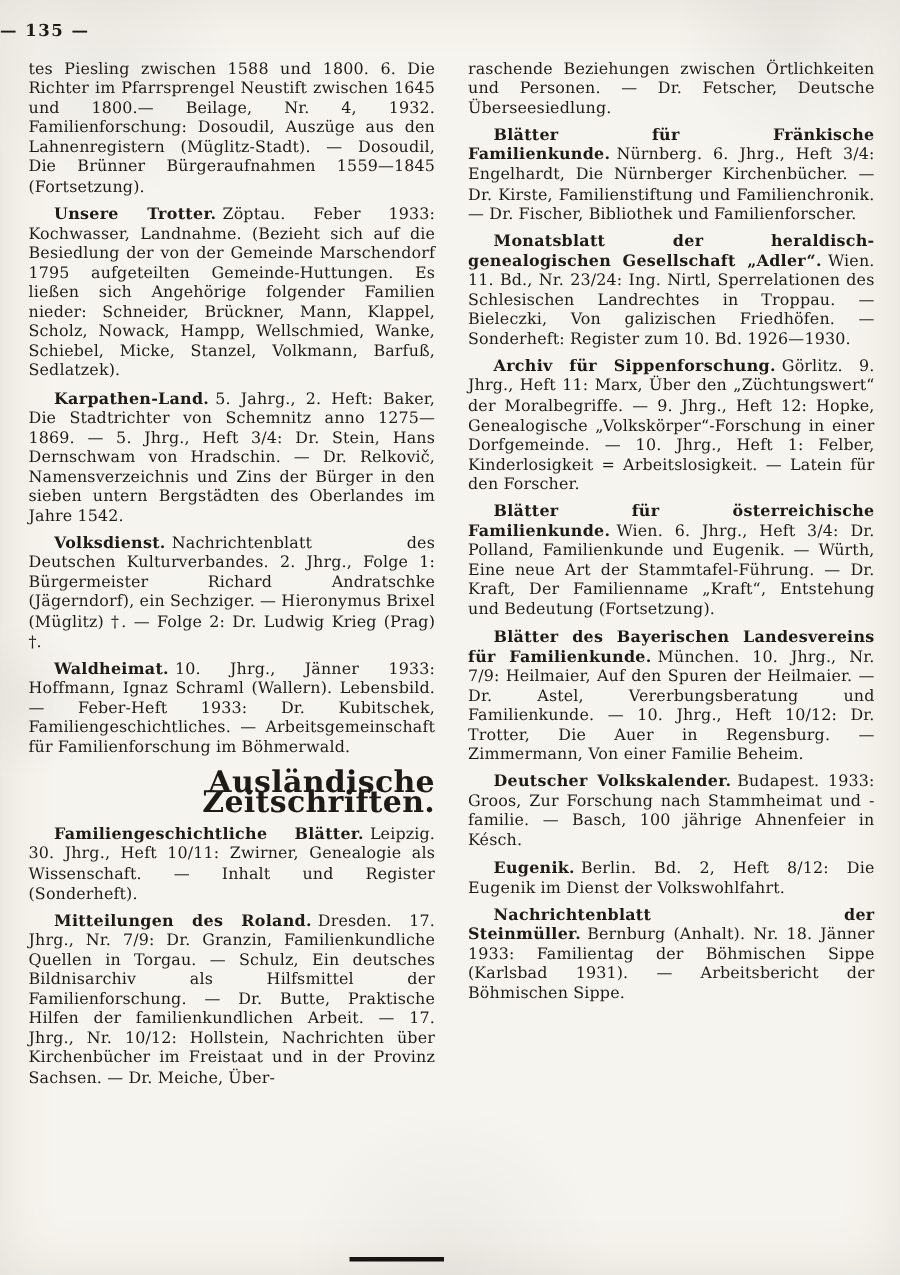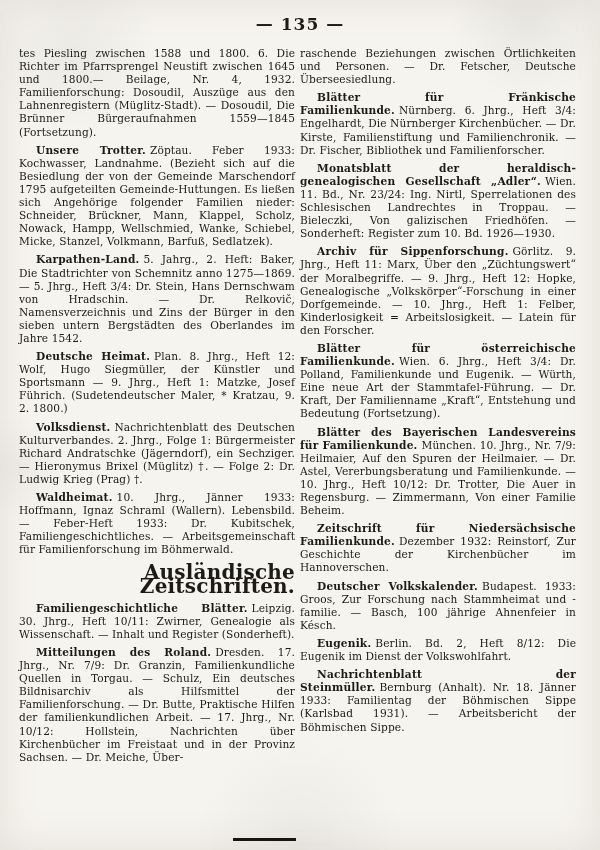--- a/index.html
+++ b/index.html
@@ -15,30 +15,30 @@
     color: #1d1a17;
     background:
       radial-gradient(circle at 12% 6%, rgba(0,0,0,0.045), rgba(0,0,0,0) 9%),
       radial-gradient(circle at 88% 3%, rgba(0,0,0,0.05), rgba(0,0,0,0) 8%),
       radial-gradient(circle at 50% 99%, rgba(0,0,0,0.04), rgba(0,0,0,0) 12%),
       radial-gradient(circle at 3% 55%, rgba(0,0,0,0.035), rgba(0,0,0,0) 7%),
       #f6f4ee;
     box-shadow: inset 0 0 40px rgba(90,80,65,0.12);
   }
   .pagenum {
-    text-align: center;
+    text-align: left;
     font-weight: bold;
-    font-size: 17px;
+    font-size: 11px;
     padding-top: 14px;
     margin-bottom: 13px;
     letter-spacing: 1px;
   }
   .columns {
     display: flex;
-    gap: 5px;
+    gap: 22px;
     padding: 0 17px 0 19px;
   }
   .col {
     width: 276px;
     text-align: justify;
     font-size: 10.6px;
     line-height: 13.1px;
     letter-spacing: 0.1px;
   }
   .col p {
@@ -74,38 +74,36 @@
 
 <div class="page">
   <div class="pagenum">— 135 —</div>
 
   <div class="columns">
 
     <div class="col">
       <p class="cont"><span>tes Piesling zwischen 1588 und 1800. 6. Die Richter im Pfarrsprengel Neustift zwischen 1645 und 1800.— Beilage, Nr. 4, 1932. Familienforschung: Dosoudil, Auszüge aus den Lahnenregistern (Müglitz-Stadt). — Dosoudil, Die Brünner Bürgeraufnahmen 1559—1845 (Fortsetzung).</span></p>
       <p><b class="jt">Unsere Trotter.</b><span>Zöptau. Feber 1933: Kochwasser, Landnahme. (Bezieht sich auf die Besiedlung der von der Gemeinde Marschendorf 1795 aufgeteilten Gemeinde-Huttungen. Es ließen sich Angehörige folgender Familien nieder: Schneider, Brückner, Mann, Klappel, Scholz, Nowack, Hampp, Wellschmied, Wanke, Schiebel, Micke, Stanzel, Volkmann, Barfuß, Sedlatzek).</span></p>
       <p><b class="jt">Karpathen-Land.</b><span>5. Jahrg., 2. Heft: Baker, Die Stadtrichter von Schemnitz anno 1275—1869. — 5. Jhrg., Heft 3/4: Dr. Stein, Hans Dernschwam von Hradschin. — Dr. Relkovič, Namensverzeichnis und Zins der Bürger in den sieben untern Bergstädten des Oberlandes im Jahre 1542.</span></p>
-      <p><b class="jt">Deutsche Heimat.</b><span>Plan. 8. Jhrg., Heft 12: Wolf, Hugo Siegmüller, der Künstler und Sportsmann — 9. Jhrg., Heft 1: Matzke, Josef Führich. (Sudetendeutscher Maler, * Kratzau, 9. 2. 1800.)</span></p>
       <p><b class="jt">Volksdienst.</b><span>Nachrichtenblatt des Deutschen Kulturverbandes. 2. Jhrg., Folge 1: Bürgermeister Richard Andratschke (Jägerndorf), ein Sechziger. — Hieronymus Brixel (Müglitz) †. — Folge 2: Dr. Ludwig Krieg (Prag) †.</span></p>
       <p><b class="jt">Waldheimat.</b><span>10. Jhrg., Jänner 1933: Hoffmann, Ignaz Schraml (Wallern). Lebensbild. — Feber-Heft 1933: Dr. Kubitschek, Familiengeschichtliches. — Arbeitsgemeinschaft für Familienforschung im Böhmerwald.</span></p>
 
       <h2 class="mid">Ausländische Zeitschriften.</h2>
 
       <p><b class="jt">Familiengeschichtliche Blätter.</b><span>Leipzig. 30. Jhrg., Heft 10/11: Zwirner, Genealogie als Wissenschaft. — Inhalt und Register (Sonderheft).</span></p>
       <p><b class="jt">Mitteilungen des Roland.</b><span>Dresden. 17. Jhrg., Nr. 7/9: Dr. Granzin, Familienkundliche Quellen in Torgau. — Schulz, Ein deutsches Bildnisarchiv als Hilfsmittel der Familienforschung. — Dr. Butte, Praktische Hilfen der familienkundlichen Arbeit. — 17. Jhrg., Nr. 10/12: Hollstein, Nachrichten über Kirchenbücher im Freistaat und in der Provinz Sachsen. — Dr. Meiche, Über-</span></p>
     </div>
 
     <div class="col">
       <p class="cont"><span>raschende Beziehungen zwischen Örtlichkeiten und Personen. — Dr. Fetscher, Deutsche Überseesiedlung.</span></p>
       <p><b class="jt">Blätter für Fränkische Familienkunde.</b><span>Nürnberg. 6. Jhrg., Heft 3/4: Engelhardt, Die Nürnberger Kirchenbücher. — Dr. Kirste, Familienstiftung und Familienchronik. — Dr. Fischer, Bibliothek und Familienforscher.</span></p>
       <p><b class="jt">Monatsblatt der heraldisch-genealogischen Gesellschaft „Adler“.</b><span>Wien. 11. Bd., Nr. 23/24: Ing. Nirtl, Sperrelationen des Schlesischen Landrechtes in Troppau. — Bieleczki, Von galizischen Friedhöfen. — Sonderheft: Register zum 10. Bd. 1926—1930.</span></p>
       <p><b class="jt">Archiv für Sippenforschung.</b><span>Görlitz. 9. Jhrg., Heft 11: Marx, Über den „Züchtungswert“ der Moralbegriffe. — 9. Jhrg., Heft 12: Hopke, Genealogische „Volkskörper“-Forschung in einer Dorfgemeinde. — 10. Jhrg., Heft 1: Felber, Kinderlosigkeit = Arbeitslosigkeit. — Latein für den Forscher.</span></p>
       <p><b class="jt">Blätter für österreichische Familienkunde.</b><span>Wien. 6. Jhrg., Heft 3/4: Dr. Polland, Familienkunde und Eugenik. — Würth, Eine neue Art der Stammtafel-Führung. — Dr. Kraft, Der Familienname „Kraft“, Entstehung und Bedeutung (Fortsetzung).</span></p>
       <p><b class="jt">Blätter des Bayerischen Landesvereins für Familienkunde.</b><span>München. 10. Jhrg., Nr. 7/9: Heilmaier, Auf den Spuren der Heilmaier. — Dr. Astel, Vererbungsberatung und Familienkunde. — 10. Jhrg., Heft 10/12: Dr. Trotter, Die Auer in Regensburg. — Zimmermann, Von einer Familie Beheim.</span></p>
-      <p><b class="jt">Zeitschrift für Niedersächsische Familienkunde.</b><span>Dezember 1932: Reinstorf, Zur Geschichte der Kirchenbücher im Hannoverschen.</span></p>
       <p><b class="jt">Deutscher Volkskalender.</b><span>Budapest. 1933: Groos, Zur Forschung nach Stammheimat und -familie. — Basch, 100 jährige Ahnenfeier in Késch.</span></p>
       <p><b class="jt">Eugenik.</b><span>Berlin. Bd. 2, Heft 8/12: Die Eugenik im Dienst der Volkswohlfahrt.</span></p>
       <p><b class="jt">Nachrichtenblatt der Steinmüller.</b><span>Bernburg (Anhalt). Nr. 18. Jänner 1933: Familientag der Böhmischen Sippe (Karlsbad 1931). — Arbeitsbericht der Böhmischen Sippe.</span></p>
     </div>
 
   </div>
 
   <div class="end-rule"></div>
 </div>
 

